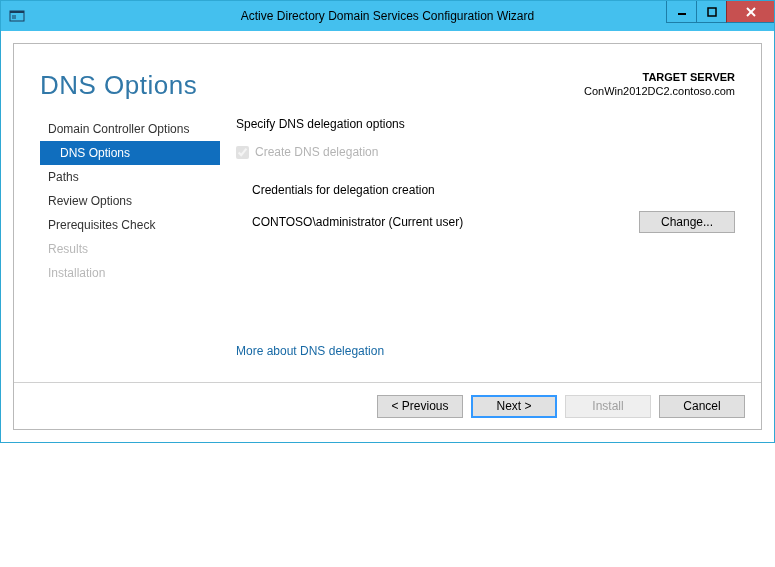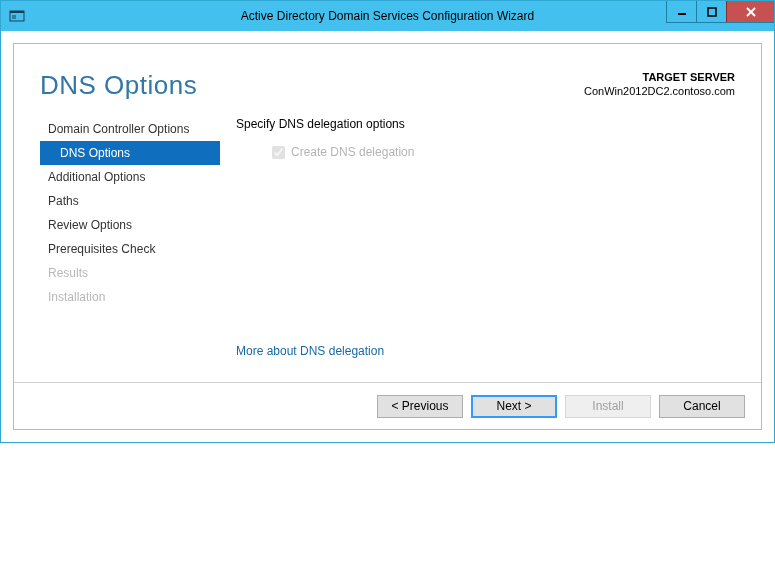--- a/index.html
+++ b/index.html
@@ -138,21 +138,20 @@
   .section-text {
     font-size: 12px;
     color: #000000;
     margin-bottom: 14px;
   }
   .checkbox-row {
     display: flex;
     align-items: center;
     color: #8c8c8c;
     margin-bottom: 24px;
-    margin-left: 36px;
   }
   .checkbox-row input[type=checkbox] {
     margin: 0 6px 0 0;
     accent-color: #8c8c8c;
   }
   .checkbox-row label { font-size:12px; }
   .indent-block { padding-left: 16px; }
   .cred-label {
     font-size: 12px;
     color: #000;
@@ -267,36 +266,42 @@
         <div class="label">TARGET SERVER</div>
         <div>ConWin2012DC2.contoso.com</div>
       </div>
     </div>
 
     <div class="body-row">
 
       <div class="sidebar">
         <div class="nav-item">Domain Controller Options</div>
         <div class="nav-item active">DNS Options</div>
-        <div class="nav-item">Additional Options</div>
         <div class="nav-item">Paths</div>
         <div class="nav-item">Review Options</div>
         <div class="nav-item">Prerequisites Check</div>
         <div class="nav-item disabled">Results</div>
         <div class="nav-item disabled">Installation</div>
       </div>
 
       <div class="main-pane">
         <div class="section-text">Specify DNS delegation options</div>
 
         <div class="checkbox-row disabled-check">
           <input type="checkbox" checked="" disabled="" style="">
           <label>Create DNS delegation</label>
         </div>
 
+        <div class="indent-block">
+          <div class="cred-label">Credentials for delegation creation</div>
+          <div class="cred-row">
+            <div class="cred-value">CONTOSO\administrator (Current user)</div>
+            <button class="change-btn">Change...</button>
+          </div>
+        </div>
 
         <div class="spacer-flex"></div>
 
         <div class="more-link">More about DNS delegation</div>
       </div>
 
     </div>
 
     <div class="footer-row">
       <button class="footer-btn">&lt; Previous</button>

